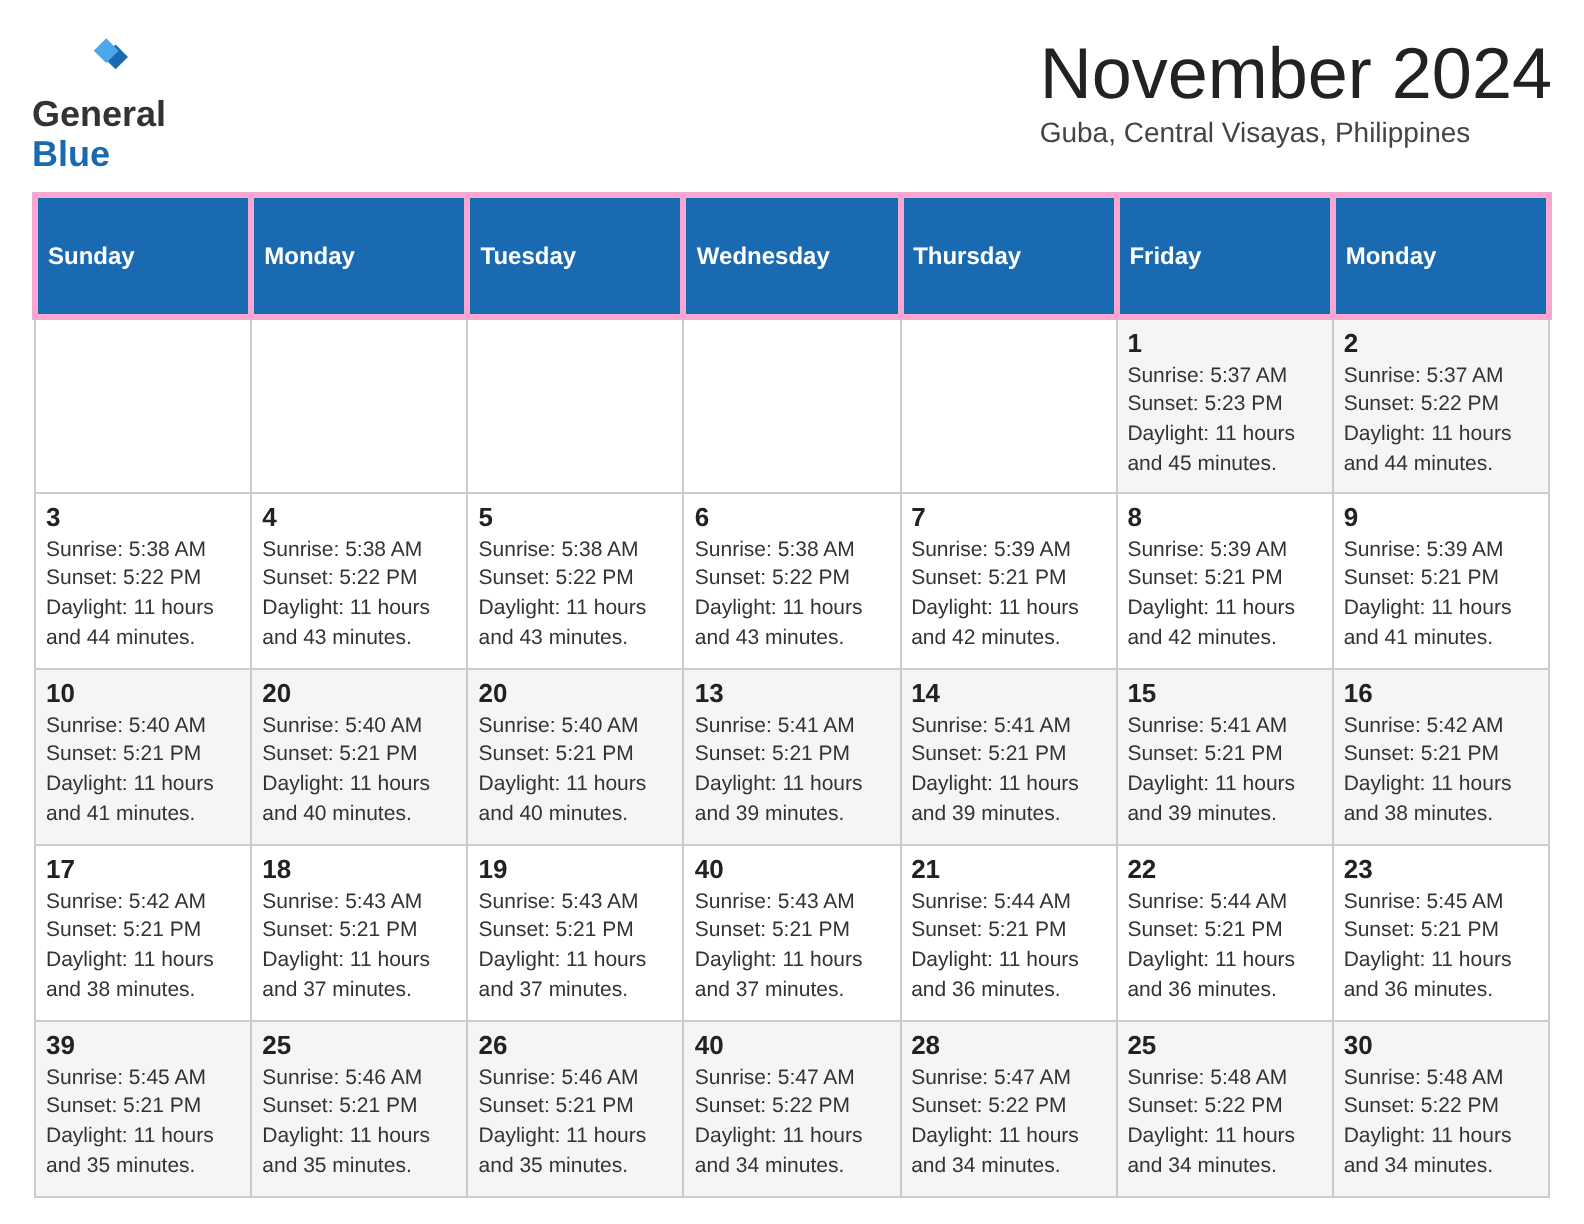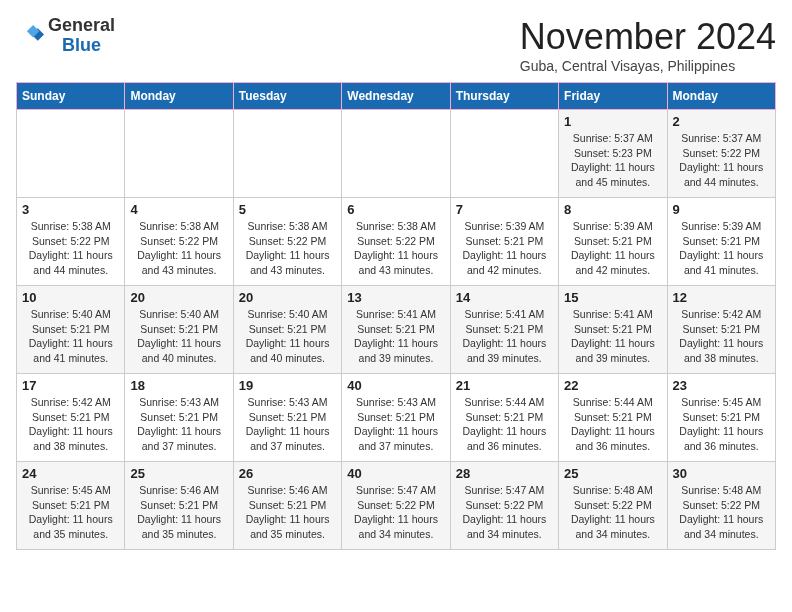--- a/index.html
+++ b/index.html
@@ -13,28 +13,29 @@
     .header {
       display: flex;
       justify-content: space-between;
       align-items: flex-start;
       margin-bottom: 8px;
     }
     .logo {
       display: flex;
       align-items: center;
       gap: 4px;
+      flex-direction: column;
     }
     .logo-text {
       font-size: 18px;
       font-weight: bold;
       line-height: 1.1;
     }
     .logo-text .general { color: #333; }
-    .logo-text .blue { color: #1a6ab1; text-align: center; }
+    .logo-text .blue { color: #1a6ab1; }
     .logo-icon {
       width: 28px;
       height: 28px;
     }
     .title-block {
       text-align: left;
     }
     .month-title {
       font-size: 36px;
       font-weight: normal;
@@ -46,24 +47,24 @@
     }
     table {
       width: 100%;
       border-collapse: collapse;
       font-size: 11px;
     }
     thead tr th {
       background: #1a6ab1;
       color: #fff;
       text-align: left;
-      padding: 6px 5px;
+      padding: 22px 5px;
       font-size: 12px;
       font-weight: bold;
-      border: 1px solid #f9a8d4;
+      border: 3px solid #f9a8d4;
     }
     tbody tr td {
       border: 1px solid #ccc;
       vertical-align: top;
       padding: 4px 5px;
       width: 14.28%;
       min-height: 80px;
       height: 88px;
       background: #fff;
     }
@@ -77,21 +78,20 @@
       font-size: 13px;
       font-weight: bold;
       color: #222;
       display: block;
       margin-bottom: 2px;
     }
     .day-info {
       color: #333;
       font-size: 10.5px;
       line-height: 1.4;
-      text-align: center;
     }
     .empty { background: #fff !important; }
   </style>
 </head>
 <body>
 
 <div class="header">
   <div class="logo">
     <svg class="logo-icon" viewBox="0 0 36 36">
       <polygon points="28,8 36,16 28,24 20,16" fill="#1a6ab1"></polygon>
@@ -230,21 +230,21 @@
 and 39 minutes.</div>
         </td>
         <td>
           <span class="day-num">15</span>
           <div class="day-info" style="white-space: pre-line;">Sunrise: 5:41 AM
 Sunset: 5:21 PM
 Daylight: 11 hours
 and 39 minutes.</div>
         </td>
         <td>
-          <span class="day-num">12</span>
+          <span class="day-num">16</span>
           <div class="day-info" style="white-space: pre-line;">Sunrise: 5:42 AM
 Sunset: 5:21 PM
 Daylight: 11 hours
 and 38 minutes.</div>
         </td>
       </tr>
       <tr>
         <td>
           <span class="day-num">17</span>
           <div class="day-info" style="white-space: pre-line;">Sunrise: 5:42 AM
@@ -290,21 +290,21 @@
         <td>
           <span class="day-num">23</span>
           <div class="day-info" style="white-space: pre-line;">Sunrise: 5:45 AM
 Sunset: 5:21 PM
 Daylight: 11 hours
 and 36 minutes.</div>
         </td>
       </tr>
       <tr>
         <td>
-          <span class="day-num">24</span>
+          <span class="day-num">39</span>
           <div class="day-info" style="white-space: pre-line;">Sunrise: 5:45 AM
 Sunset: 5:21 PM
 Daylight: 11 hours
 and 35 minutes.</div>
         </td>
         <td>
           <span class="day-num">25</span>
           <div class="day-info" style="white-space: pre-line;">Sunrise: 5:46 AM
 Sunset: 5:21 PM
 Daylight: 11 hours

